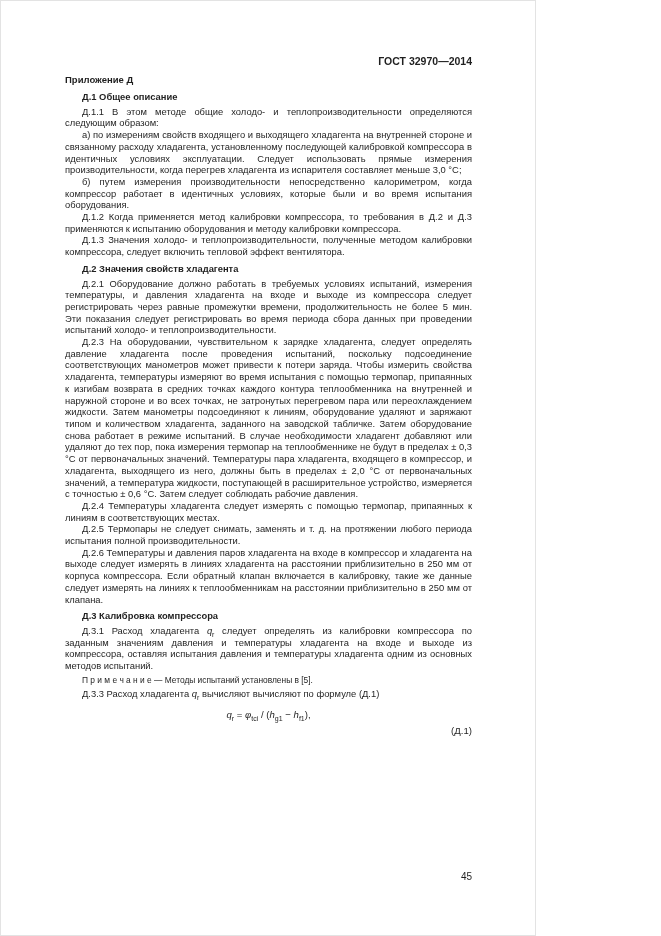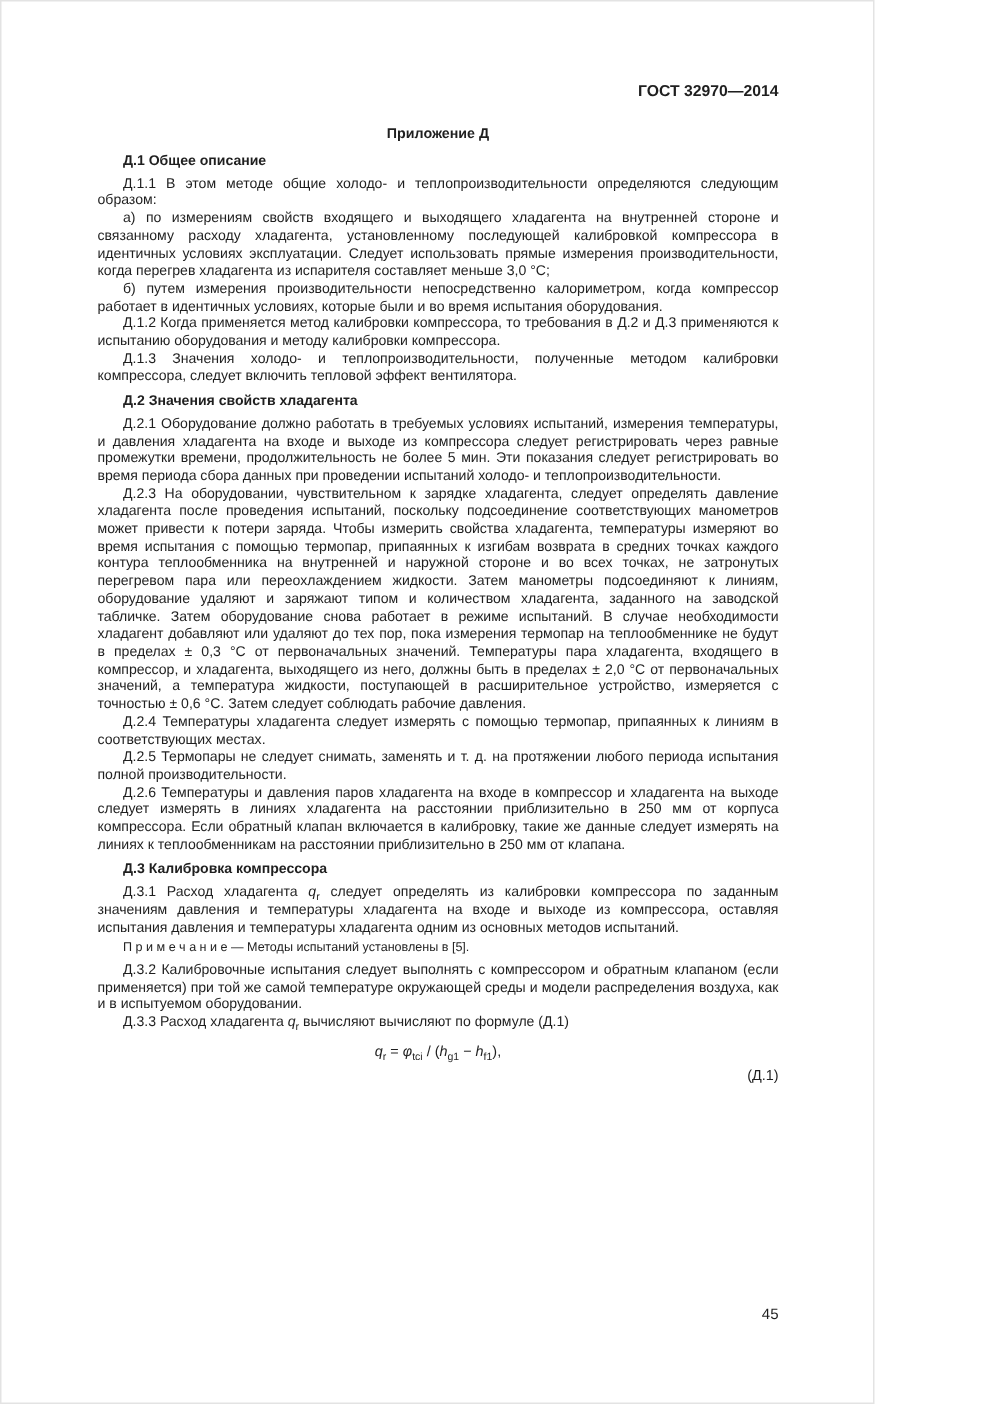--- a/index.html
+++ b/index.html
@@ -1,24 +1,24 @@
 <!DOCTYPE html>
 <html><head>
 <meta charset="utf-8">
 <style>
   * { box-sizing: border-box; }
   html, body { margin: 0; padding: 0; background: #ffffff; }
   .page {
-    width: 583px; height: 936px; background: #ffffff; position: relative;
+    width: 536px; height: 936px; background: #ffffff; position: relative;
     font-family: "Liberation Sans", "DejaVu Sans", sans-serif;
     color: #1f1f1f; padding: 54px 63px 0 64px; overflow: hidden;
     border: 1px solid #e3e3e3;
   }
   .doc-number { text-align: right; font-weight: bold; font-size: 10.5px; line-height: 12px; }
-  .annex { margin-top: 17px; text-align: center; font-size: 9.5px; line-height: 12px; }
+  .annex { margin-top: 7px; text-align: left; font-size: 9.5px; line-height: 12px; }
   .annex-title { font-weight: bold; }
   .main-title { margin: 46px 0 15px 0; text-align: center; font-weight: bold; font-size: 11.3px; line-height: 13px; }
   .block { margin: 0; font-size: 9.4px; line-height: 11.7px; text-align: justify; text-indent: 17px; }
   .block.heading { font-weight: bold; margin-top: 5px; margin-bottom: 3px; }
   .block.note { font-size: 8.4px; line-height: 10.6px; margin: 3px 0; }
   sub { font-size: 7px; line-height: 0; }
   .formula-row { position: relative; margin-top: 9px; text-align: center; font-size: 9.6px; line-height: 12px; }
   .formula i { font-style: italic; }
   .formula-label { position: absolute; right: 0; top: 16px; }
   .page-number { position: absolute; right: 63px; top: 870px; font-size: 10px; }
@@ -44,21 +44,20 @@
       <p class="block para"><span>Д.1.3 Значения холодо- и теплопроизводительности, полученные методом калибровки компрессора, следует включить тепловой эффект вентилятора.</span></p>
       <p class="block heading"><span>Д.2 Значения свойств хладагента</span></p>
       <p class="block para"><span>Д.2.1 Оборудование должно работать в требуемых условиях испытаний, измерения температуры, и давления хладагента на входе и выходе из компрессора следует регистрировать через равные промежутки времени, продолжительность не более 5 мин. Эти показания следует регистрировать во время периода сбора данных при проведении испытаний холодо- и теплопроизводительности.</span></p>
       <p class="block para"><span>Д.2.3 На оборудовании, чувствительном к зарядке хладагента, следует определять давление хладагента после проведения испытаний, поскольку подсоединение соответствующих манометров может привести к потери заряда. Чтобы измерить свойства хладагента, температуры измеряют во время испытания с помощью термопар, припаянных к изгибам возврата в средних точках каждого контура теплообменника на внутренней и наружной стороне и во всех точках, не затронутых перегревом пара или переохлаждением жидкости. Затем манометры подсоединяют к линиям, оборудование удаляют и заряжают типом и количеством хладагента, заданного на заводской табличке. Затем оборудование снова работает в режиме испытаний. В случае необходимости хладагент добавляют или удаляют до тех пор, пока измерения термопар на теплообменнике не будут в пределах ± 0,3 °С от первоначальных значений. Температуры пара хладагента, входящего в компрессор, и хладагента, выходящего из него, должны быть в пределах ± 2,0 °С от первоначальных значений, а температура жидкости, поступающей в расширительное устройство, измеряется с точностью ± 0,6 °С. Затем следует соблюдать рабочие давления.</span></p>
       <p class="block para"><span>Д.2.4 Температуры хладагента следует измерять с помощью термопар, припаянных к линиям в соответствующих местах.</span></p>
       <p class="block para"><span>Д.2.5 Термопары не следует снимать, заменять и т. д. на протяжении любого периода испытания полной производительности.</span></p>
       <p class="block para"><span>Д.2.6 Температуры и давления паров хладагента на входе в компрессор и хладагента на выходе следует измерять в линиях хладагента на расстоянии приблизительно в 250 мм от корпуса компрессора. Если обратный клапан включается в калибровку, такие же данные следует измерять на линиях к теплообменникам на расстоянии приблизительно в 250 мм от клапана.</span></p>
       <p class="block heading"><span>Д.3 Калибровка компрессора</span></p>
       <p class="block para"><span>Д.3.1 Расход хладагента </span><span style="font-style: italic;">q</span><sub>r</sub><span> следует определять из калибровки компрессора по заданным значениям давления и температуры хладагента на входе и выходе из компрессора, оставляя испытания давления и температуры хладагента одним из основных методов испытаний.</span></p>
       <p class="block note"><span>П р и м е ч а н и е — Методы испытаний установлены в [5].</span></p>
-      <p class="block para"><span>Д.3.2 Калибровочные испытания следует выполнять с компрессором и обратным клапаном (если применяется) при той же самой температуре окружающей среды и модели распределения воздуха, как и в испытуемом оборудовании.</span></p>
       <p class="block para"><span>Д.3.3 Расход хладагента </span><span style="font-style: italic;">q</span><sub>r</sub><span> вычисляют вычисляют по формуле (Д.1)</span></p>
     </div>
 
   <div class="formula-row">
     <span class="formula"><i>q</i><sub>r</sub><span> = </span><i>φ</i><sub>tci</sub><span> / (</span><i>h</i><sub>g1</sub><span> − </span><i>h</i><sub>f1</sub><span>),</span></span>
     <span class="formula-label">(Д.1)</span>
   </div>
 
   <div class="page-number">45</div>
 

